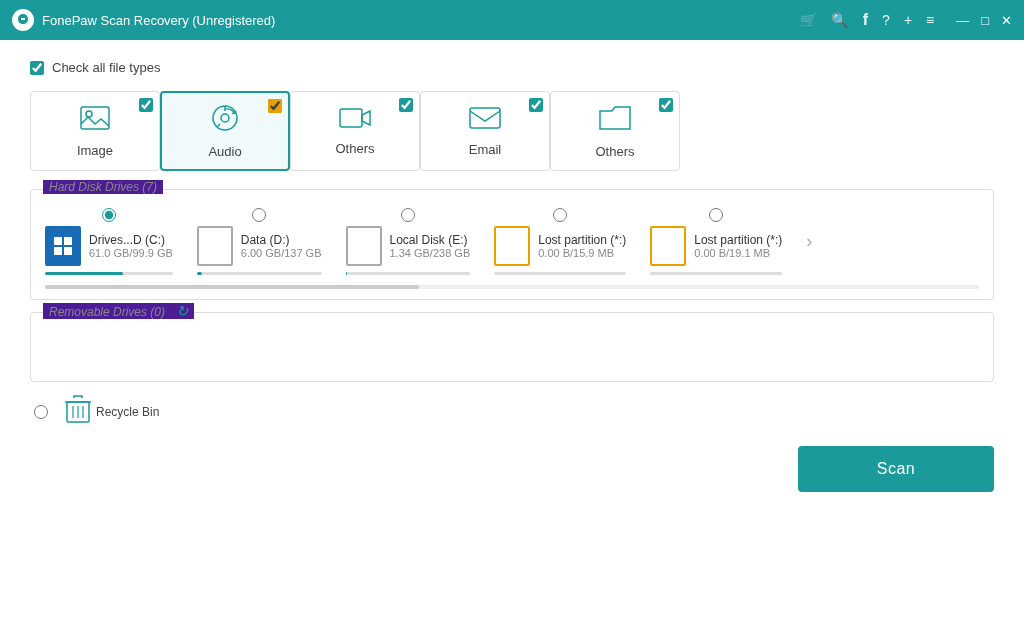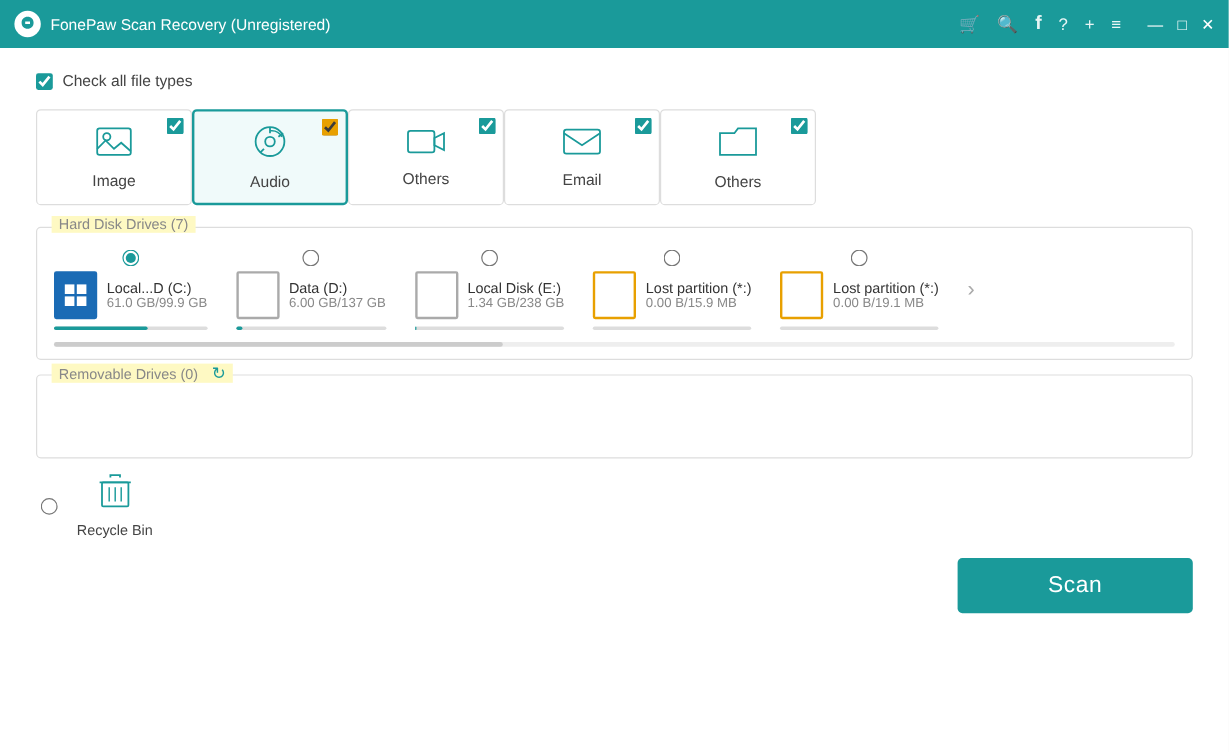--- a/index.html
+++ b/index.html
@@ -151,24 +151,25 @@
     .section-box {
       border: 1px solid #ddd;
       border-radius: 4px;
       padding: 10px 14px;
       position: relative;
     }
     .section-label {
       position: absolute;
       top: -10px;
       left: 12px;
-      background: #fef9c3;
+      background: #4c1d95;
       padding: 0 6px;
       font-size: 12px;
       color: #888;
+      font-style: italic;
     }
 
     
     .hdd-section {
       min-height: 90px;
     }
     .drives-row {
       display: flex;
       align-items: center;
       gap: 24px;
@@ -289,21 +290,21 @@
       align-items: center;
       gap: 4px;
     }
     .recycle-radio {
       accent-color: #1a9a9a;
       width: 14px;
       height: 14px;
     }
     .recycle-icon-label {
       display: flex;
-      flex-direction: column;
+      flex-direction: row;
       align-items: center;
       gap: 4px;
       text-align: center;
     }
     .recycle-icon {
       font-size: 24px;
       color: #1a9a9a;
     }
     .recycle-label {
       font-size: 12px;
@@ -317,21 +318,21 @@
       padding: 0 0 0 0;
       margin-top: 4px;
     }
     .scan-button {
       background: #1a9a9a;
       color: white;
       border: none;
       border-radius: 4px;
       width: 196px;
       height: 46px;
-      font-size: 19px;
+      font-size: 16px;
       cursor: pointer;
       letter-spacing: 0.5px;
     }
   </style>
 </head>
 <body>
 
 <div class="title-bar">
   <div class="title-bar-left">
     <div class="app-logo">
@@ -438,21 +439,21 @@
         <div class="drive-icon-label">
           <div class="drive-icon windows">
             <svg width="22" height="22" viewBox="0 0 22 22" fill="white">
               <rect x="2" y="2" width="8" height="8"></rect>
               <rect x="12" y="2" width="8" height="8"></rect>
               <rect x="2" y="12" width="8" height="8"></rect>
               <rect x="12" y="12" width="8" height="8"></rect>
             </svg>
           </div>
           <div class="drive-info">
-            <span class="drive-name">Local...D (C:)</span>
+            <span class="drive-name">Drives...D (C:)</span>
             <span class="drive-size">61.0 GB/99.9 GB</span>
           </div>
         </div>
         <div class="drive-progress-bar">
           <div class="drive-progress-fill" style="width:61%"></div>
         </div>
       </div>
 
       <div class="drive-item">
         <div class="drive-radio-row">

